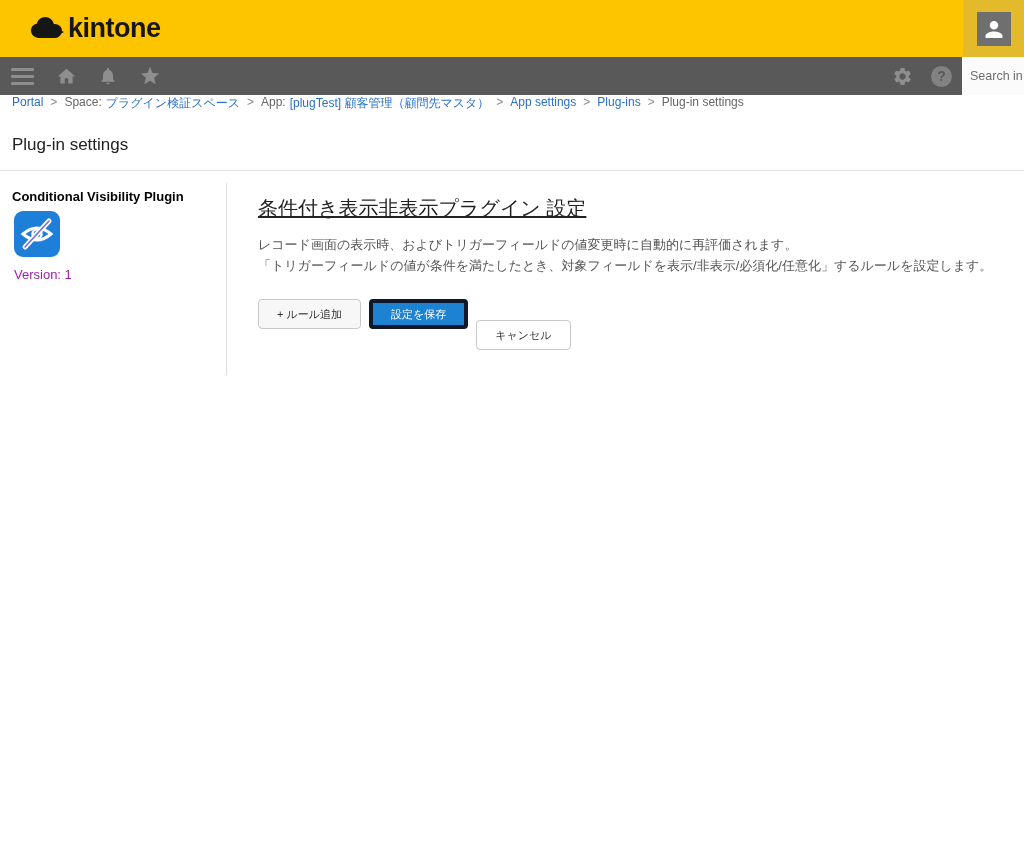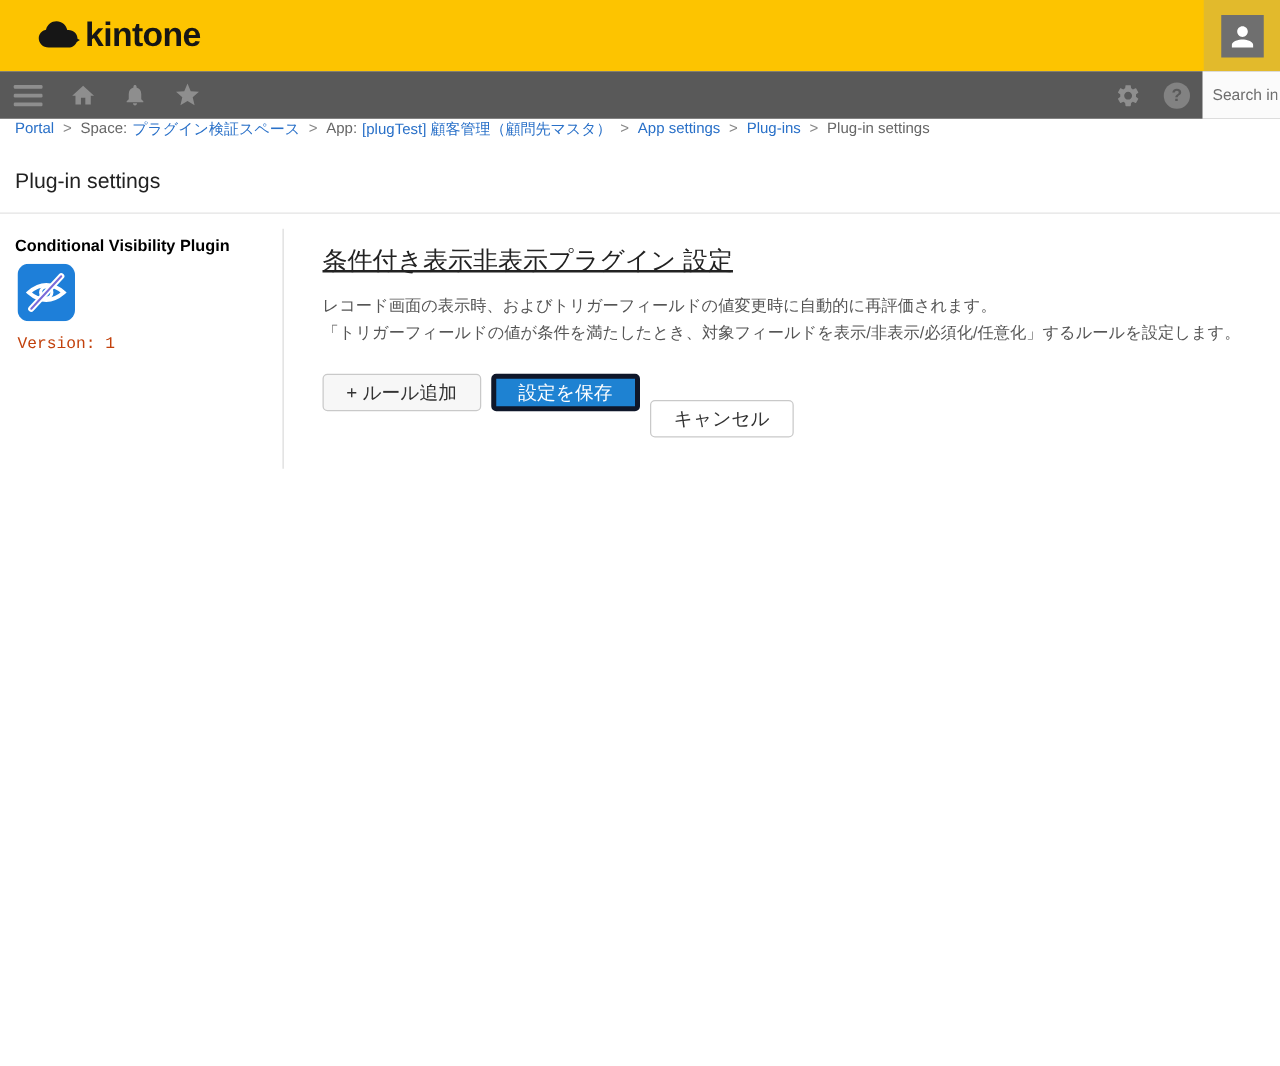--- a/index.html
+++ b/index.html
@@ -42,29 +42,29 @@
   .crumb-prefix { margin-right:4px; color:#666; }
 
   
   .page-title { position:absolute; top:135px; left:12px; font-size:17px; color:#222; font-weight:400; }
   .h-divider { position:absolute; top:170px; left:0; width:1024px; height:1px; background:#e3e3e3; }
 
   
   .sidebar { position:absolute; top:182px; left:0; width:226px; }
   .plugin-name { position:absolute; top:7px; left:12px; font-size:13px; font-weight:bold; color:#000000; width:205px; }
   .plugin-icon { position:absolute; top:29px; left:14px; width:46px; height:46px; }
-  .plugin-version { position:absolute; top:85px; left:14px; font-size:13px; color:#c2410c;font-family:Liberation Mono, monospace; }
+  .plugin-version { position:absolute; top:85px; left:14px; font-size:13px; color:#a21caf; }
   .v-divider { position:absolute; top:183px; left:226px; width:1px; height:192px; background:#dcdcdc; }
 
   
   .main { position:absolute; top:182px; left:258px; width:740px; }
   .main-heading { font-size:20px; font-weight:400; color:#222; margin-top:13px;text-decoration:underline; }
   .main-desc { margin-top:12px; font-size:13px; color:#555; line-height:21px; }
   .btn-row { margin-top:23px; display:flex; gap:8px; }
-  .btn { height:30px; padding:0 18px; font-size:15px; border-radius:4px; cursor:pointer;
+  .btn { height:30px; padding:0 18px; font-size:11px; border-radius:4px; cursor:pointer;
     display:inline-flex; align-items:center; justify-content:center; font-family:"Liberation Sans", sans-serif; }
   .btn-add { background:#f7f7f7; border:1px solid #c9c9c9; color:#333; }
   .btn-save { background:#1e82d2; border:4px solid #0f172a; color:#fff; }
   .btn-cancel { background:#ffffff; border:1px solid #c9c9c9; color:#333;margin-top:21px; }
 </style>
 </head>
 <body>
 
 <div class="yellow-bar">
   <div class="brand">

